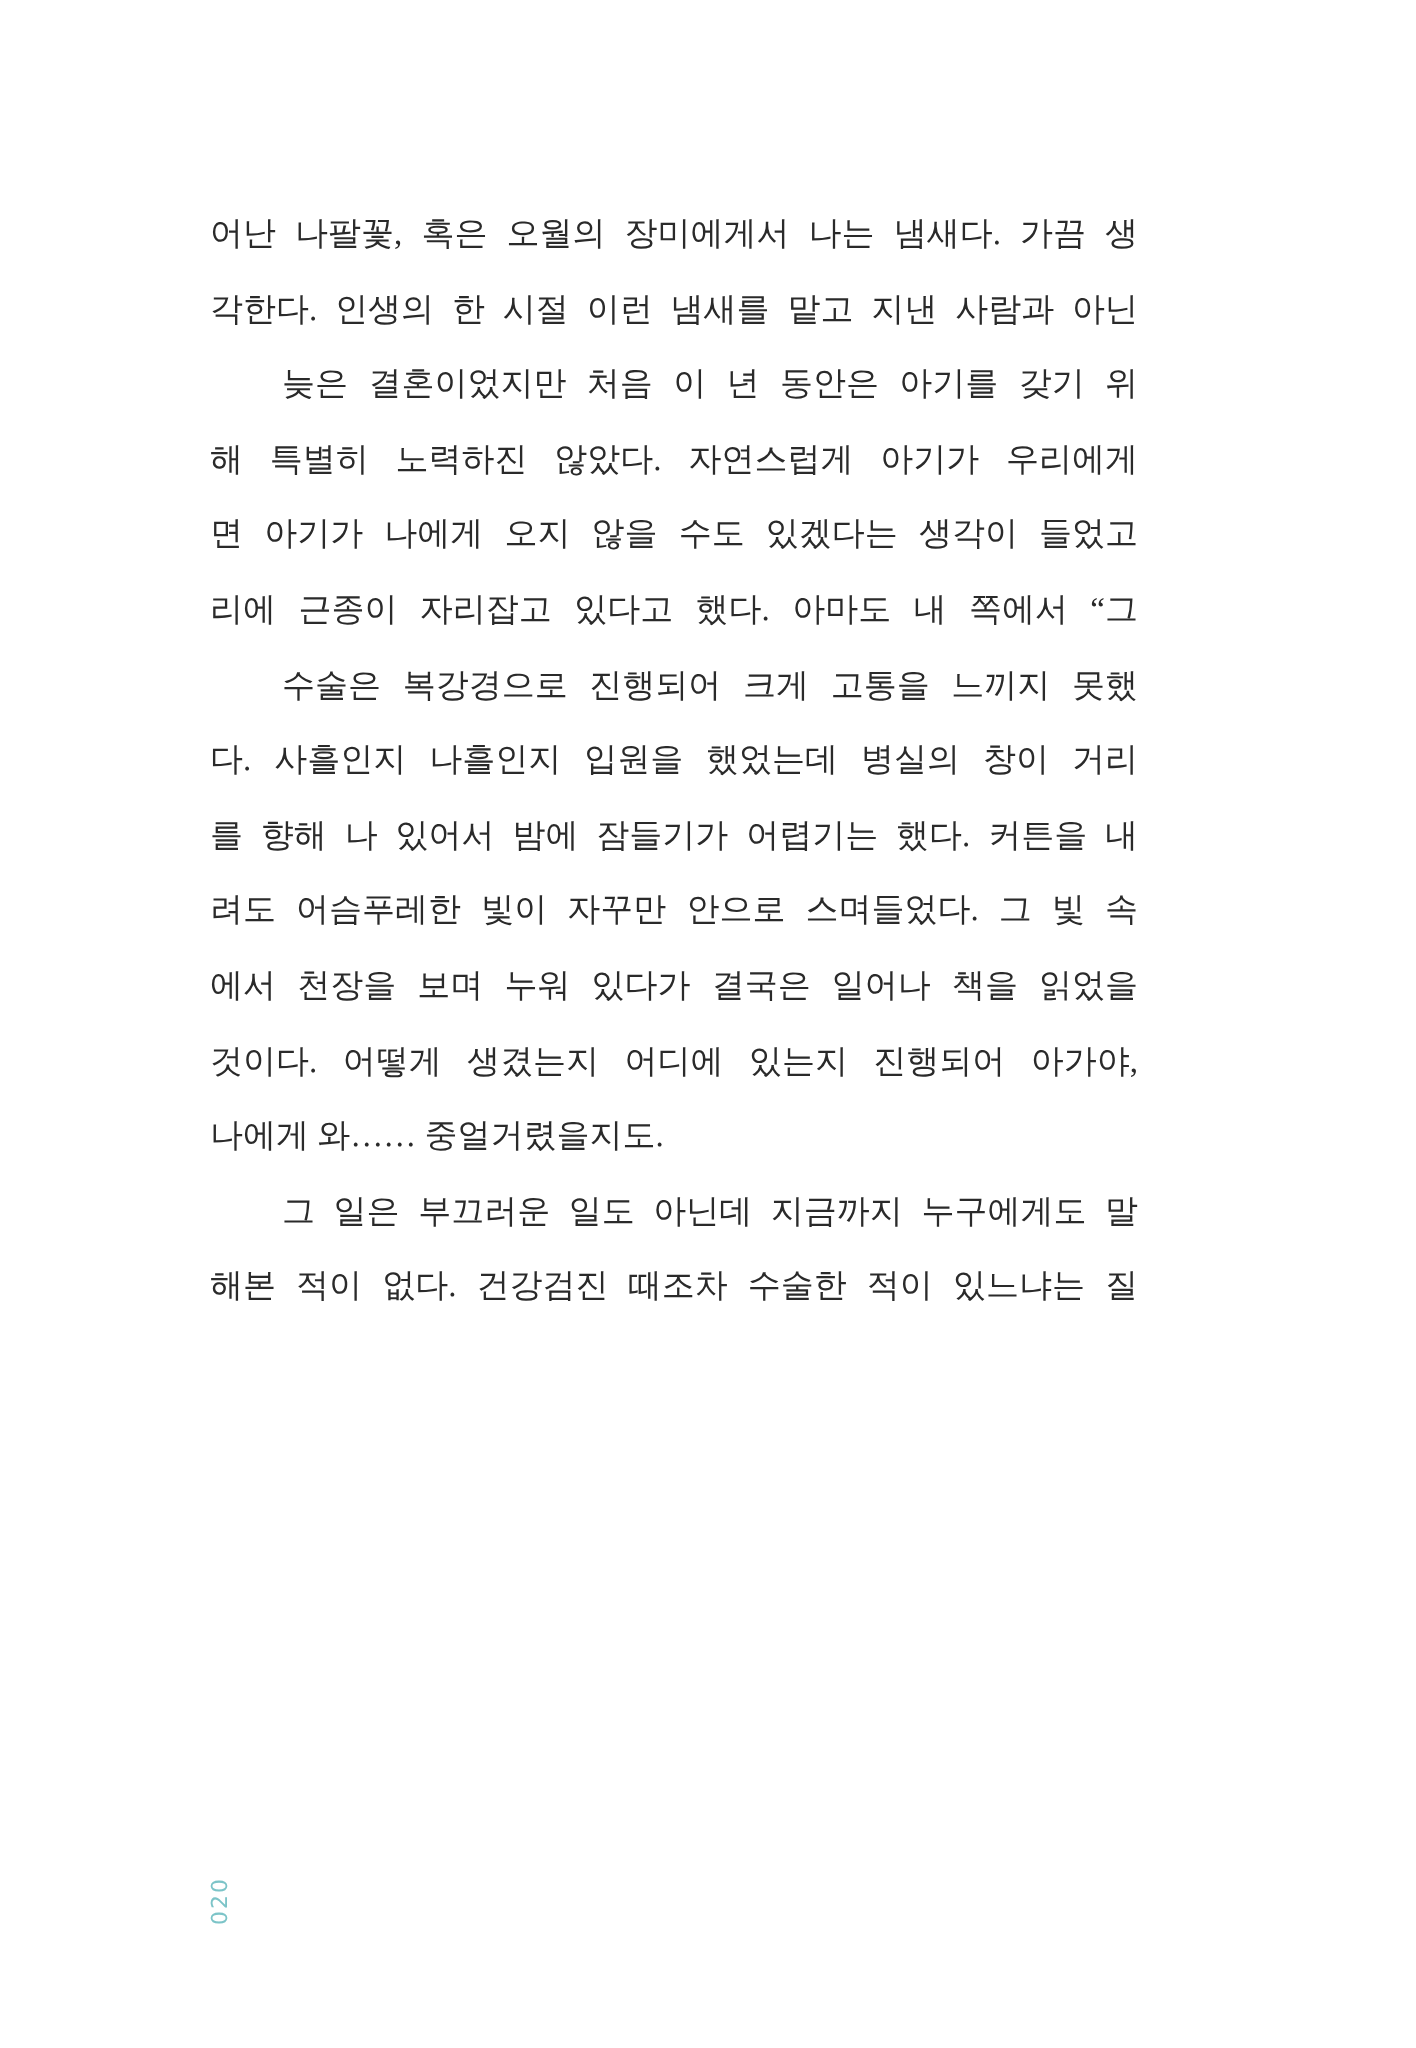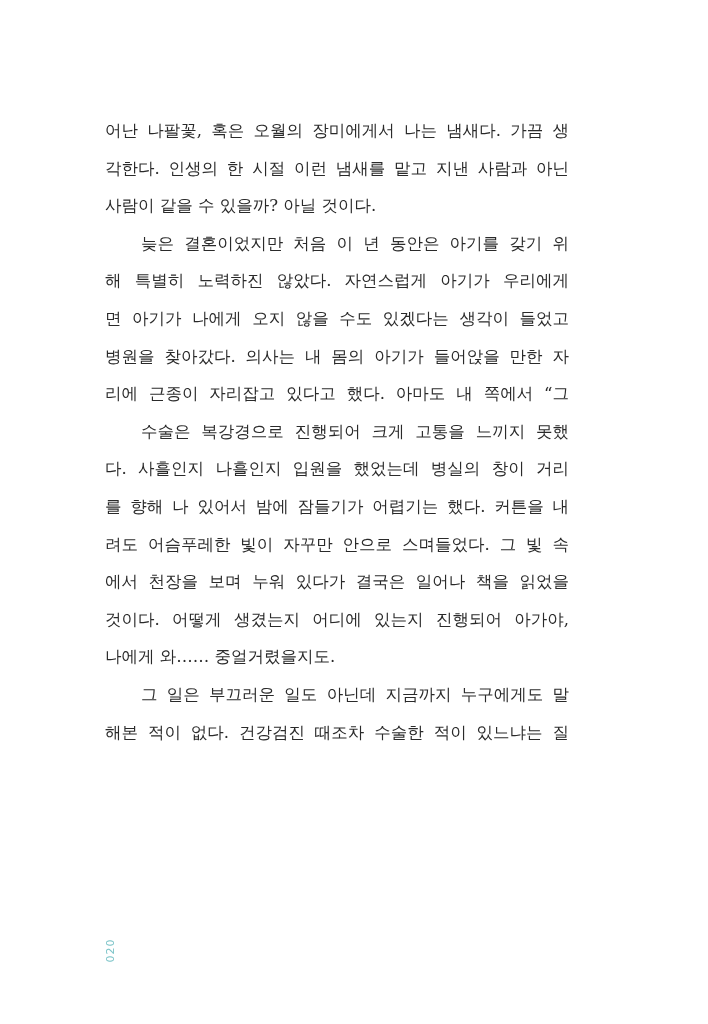--- a/index.html
+++ b/index.html
@@ -7,22 +7,23 @@
     width: 708px; height: 1024px;
     background: #ffffff;
     position: relative;
     overflow: hidden;
     font-family: "DejaVu Serif", "Liberation Serif", serif;
     color: #2a2a2a;
   }
   .page-body {
     position: absolute;
     left: 105px;
-    top: 112px;
+    top: 98px;
     width: 464px;
+    font-family: Liberation Serif, serif;
   }
   .line {
     height: 37.6px;
     line-height: 37.6px;
     font-size: 16.5px;
     white-space: nowrap;
     text-align: justify;
     text-align-last: justify;
     letter-spacing: 0px;
   }
@@ -48,27 +49,25 @@
     white-space: nowrap;
   }
 </style>
 </head>
 <body>
 
 <div class="page-body">
   <div>
     <div class="line">어난 나팔꽃, 혹은 오월의 장미에게서 나는 냄새다. 가끔 생</div>
     <div class="line">각한다. 인생의 한 시절 이런 냄새를 맡고 지낸 사람과 아닌</div>
-    <div class="line last">사람이 같을 수 있을까? 아닐 것이다.</div>
   </div>
   <div>
     <div class="line indent">늦은 결혼이었지만 처음 이 년 동안은 아기를 갖기 위</div>
     <div class="line">해 특별히 노력하진 않았다. 자연스럽게 아기가 우리에게</div>
     <div class="line">면 아기가 나에게 오지 않을 수도 있겠다는 생각이 들었고</div>
-    <div class="line">병원을 찾아갔다. 의사는 내 몸의 아기가 들어앉을 만한 자</div>
     <div class="line">리에 근종이 자리잡고 있다고 했다. 아마도 내 쪽에서 “그</div>
   </div>
   <div>
     <div class="line indent">수술은 복강경으로 진행되어 크게 고통을 느끼지 못했</div>
     <div class="line">다. 사흘인지 나흘인지 입원을 했었는데 병실의 창이 거리</div>
     <div class="line">를 향해 나 있어서 밤에 잠들기가 어렵기는 했다. 커튼을 내</div>
     <div class="line">려도 어슴푸레한 빛이 자꾸만 안으로 스며들었다. 그 빛 속</div>
     <div class="line">에서 천장을 보며 누워 있다가 결국은 일어나 책을 읽었을</div>
     <div class="line">것이다. 어떻게 생겼는지 어디에 있는지 진행되어 아가야,</div>
     <div class="line last">나에게 와…… 중얼거렸을지도.</div>

